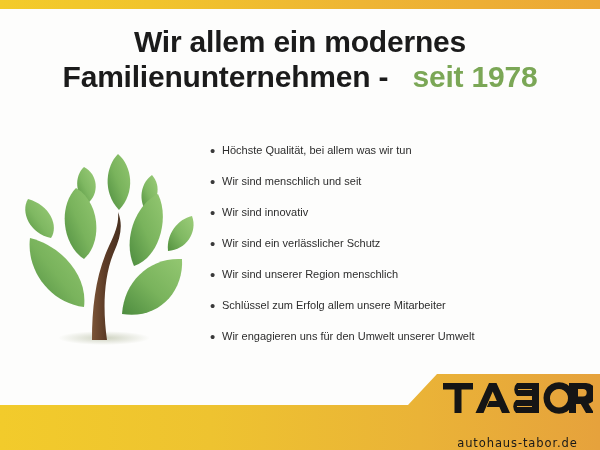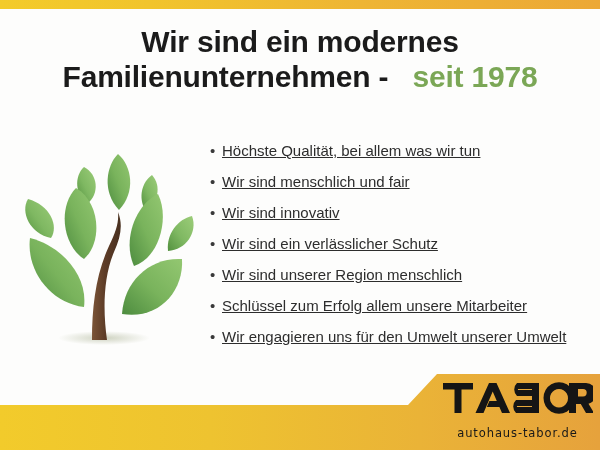--- a/index.html
+++ b/index.html
@@ -59,25 +59,24 @@
     width: 16px;
     flex: 0 0 16px;
     font-size: 15px;
     line-height: 19px;
     color: #3a3a3a;
     text-align: left;
     padding-left: 4px;
     box-sizing: border-box;
   }
   .bullet-text {
-    font-size: 15px;
+    font-size: 11px;
     line-height: 19px;
     color: #2d2d2d;
     white-space: nowrap;
-    text-decoration: underline;
   }
 
   
   #tree {
     position: absolute;
     left: 6px; top: 142px;
     width: 200px; height: 235px;
   }
 
   
@@ -93,21 +92,21 @@
     position: absolute;
     left: 440px; top: 381px;
     width: 155px;
     text-align: center;
   }
   #logo-wordmark {
     height: 34px;
     width: 150px;
   }
   #logo-url {
-    margin-top: 7px;
+    margin-top: 17px;
     font-size: 11.5px;
     letter-spacing: 0.9px;
     color: #181818;
     font-family: "DejaVu Sans", sans-serif;
   }
 </style>
 </head>
 <body>
 
 <div id="slide">
@@ -157,34 +156,34 @@
 
       <path d="M186 74 C 192 90, 180 108, 162 109 C 160 92, 172 77, 186 74 Z" fill="url(#lf2)"></path>
 
       <path d="M24 96 C 56 104, 82 134, 78 165 C 44 161, 20 128, 24 96 Z" fill="url(#lf)"></path>
 
       <path d="M176 117 C 178 150, 152 178, 116 172 C 118 139, 144 115, 176 117 Z" fill="url(#lf)"></path>
     </svg>
   </div>
 
   <div id="headline">
-    <span class="ln">Wir sind ein modernes</span>
+    <span class="ln">Wir allem ein modernes</span>
     <span class="ln"><span>Familienunternehmen - </span><span class="accent">seit 1978</span></span>
   </div>
 
   <div id="bullets">
 
     <div class="bullet-row">
       <span class="bullet-dot">•</span>
       <span class="bullet-text">Höchste Qualität, bei allem was wir tun</span>
     </div>
 
     <div class="bullet-row">
       <span class="bullet-dot">•</span>
-      <span class="bullet-text">Wir sind menschlich und fair</span>
+      <span class="bullet-text">Wir sind menschlich und seit</span>
     </div>
 
     <div class="bullet-row">
       <span class="bullet-dot">•</span>
       <span class="bullet-text">Wir sind innovativ</span>
     </div>
 
     <div class="bullet-row">
       <span class="bullet-dot">•</span>
       <span class="bullet-text">Wir sind ein verlässlicher Schutz</span>

